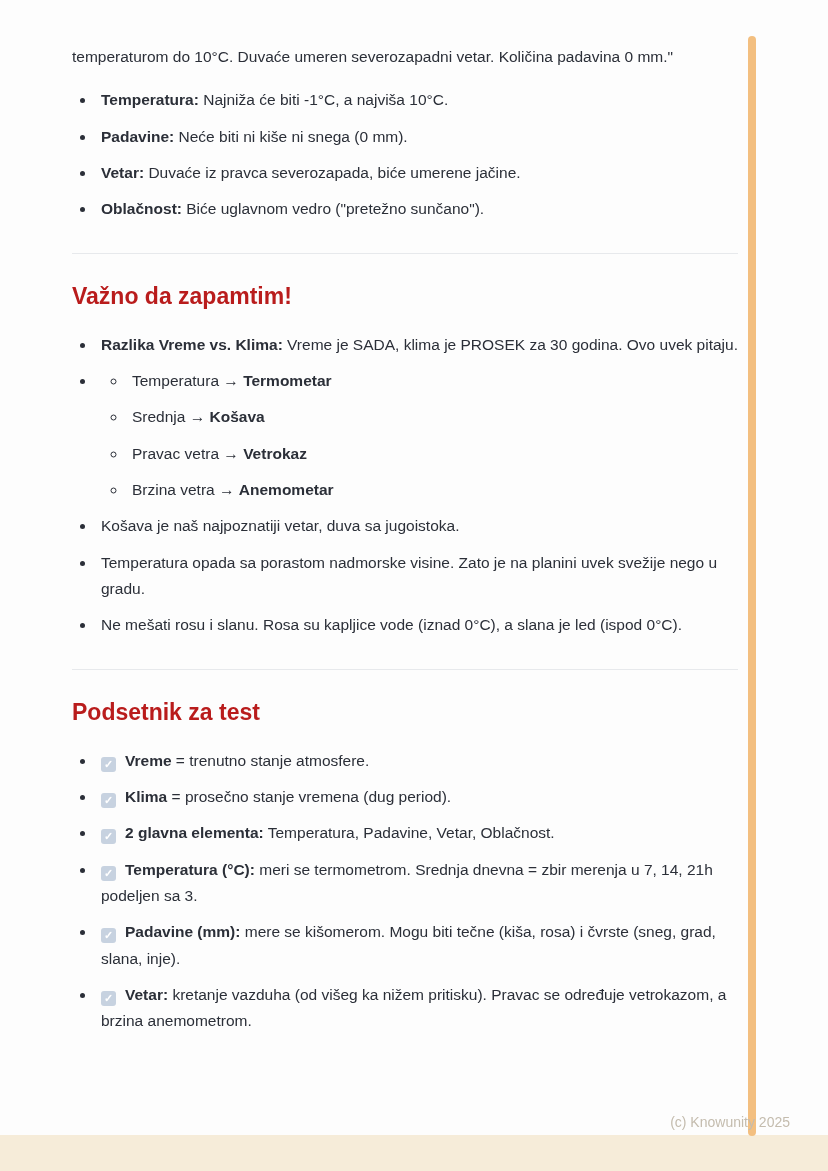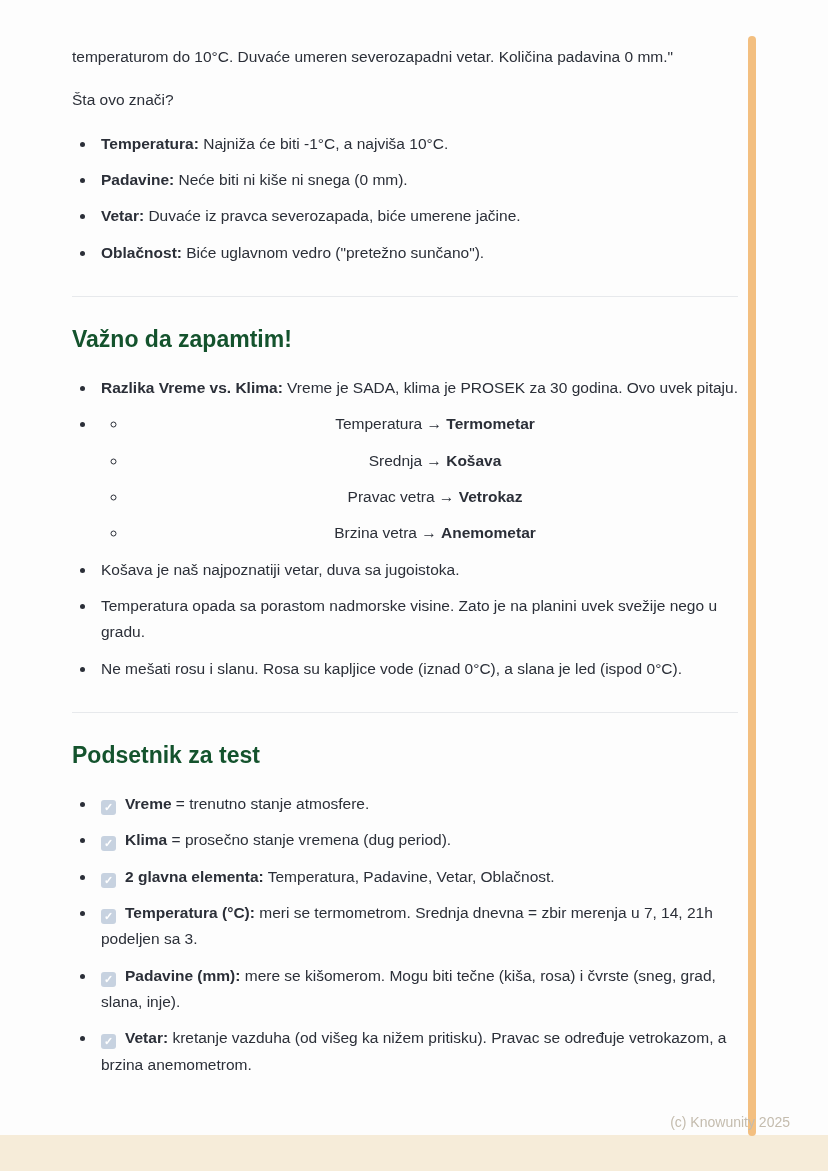--- a/index.html
+++ b/index.html
@@ -19,21 +19,21 @@
     top: 44px;
     width: 666px;
     color: #2b2f38;
     font-size: 15.5px;
     line-height: 1.7;
   }
 
   .para { margin: 0 0 17px 0; }
 
   h2.section {
-    color: #14532d;
+    color: #b91c1c;
     font-size: 23px;
     font-weight: 700;
     margin: 28px 0 20px 0;
     line-height: 1.3;
   }
 
   hr.divider {
     border: none;
     border-top: 1px solid #e7e9ec;
     margin: 30px 0 28px 0;
@@ -43,21 +43,20 @@
     list-style: disc;
     margin: 0 0 14px 0;
     padding-left: 24px;
   }
   ul.lvl1 > li { margin: 0 0 10px 0; padding-left: 5px; }
 
   ul.lvl2 {
     list-style: circle;
     margin: 10px 0 0 0;
     padding-left: 26px;
-    text-align: center;
   }
   ul.lvl2 > li { margin: 0 0 10px 0; padding-left: 5px; }
 
   .b { font-weight: 700; margin-top: 14px; }
 
   .cb {
     display: inline-block;
     width: 15px;
     height: 15px;
     background: #c7d2e0;
@@ -102,21 +101,20 @@
   }
 </style>
 </head>
 <body>
 
 <div class="viewport">
 
   <div class="content">
 
     <p class="para">temperaturom do 10°C. Duvaće umeren severozapadni vetar. Količina padavina 0 mm."</p>
-    <p class="para">Šta ovo znači?</p>
 
     <ul class="lvl1">
       <li><span class="b">Temperatura:</span><span> Najniža će biti -1°C, a najviša 10°C.</span></li>
       <li><span class="b">Padavine:</span><span> Neće biti ni kiše ni snega (0 mm).</span></li>
       <li><span class="b">Vetar:</span><span> Duvaće iz pravca severozapada, biće umerene jačine.</span></li>
       <li><span class="b">Oblačnost:</span><span> Biće uglavnom vedro ("pretežno sunčano").</span></li>
     </ul>
 
     <hr class="divider">
 

